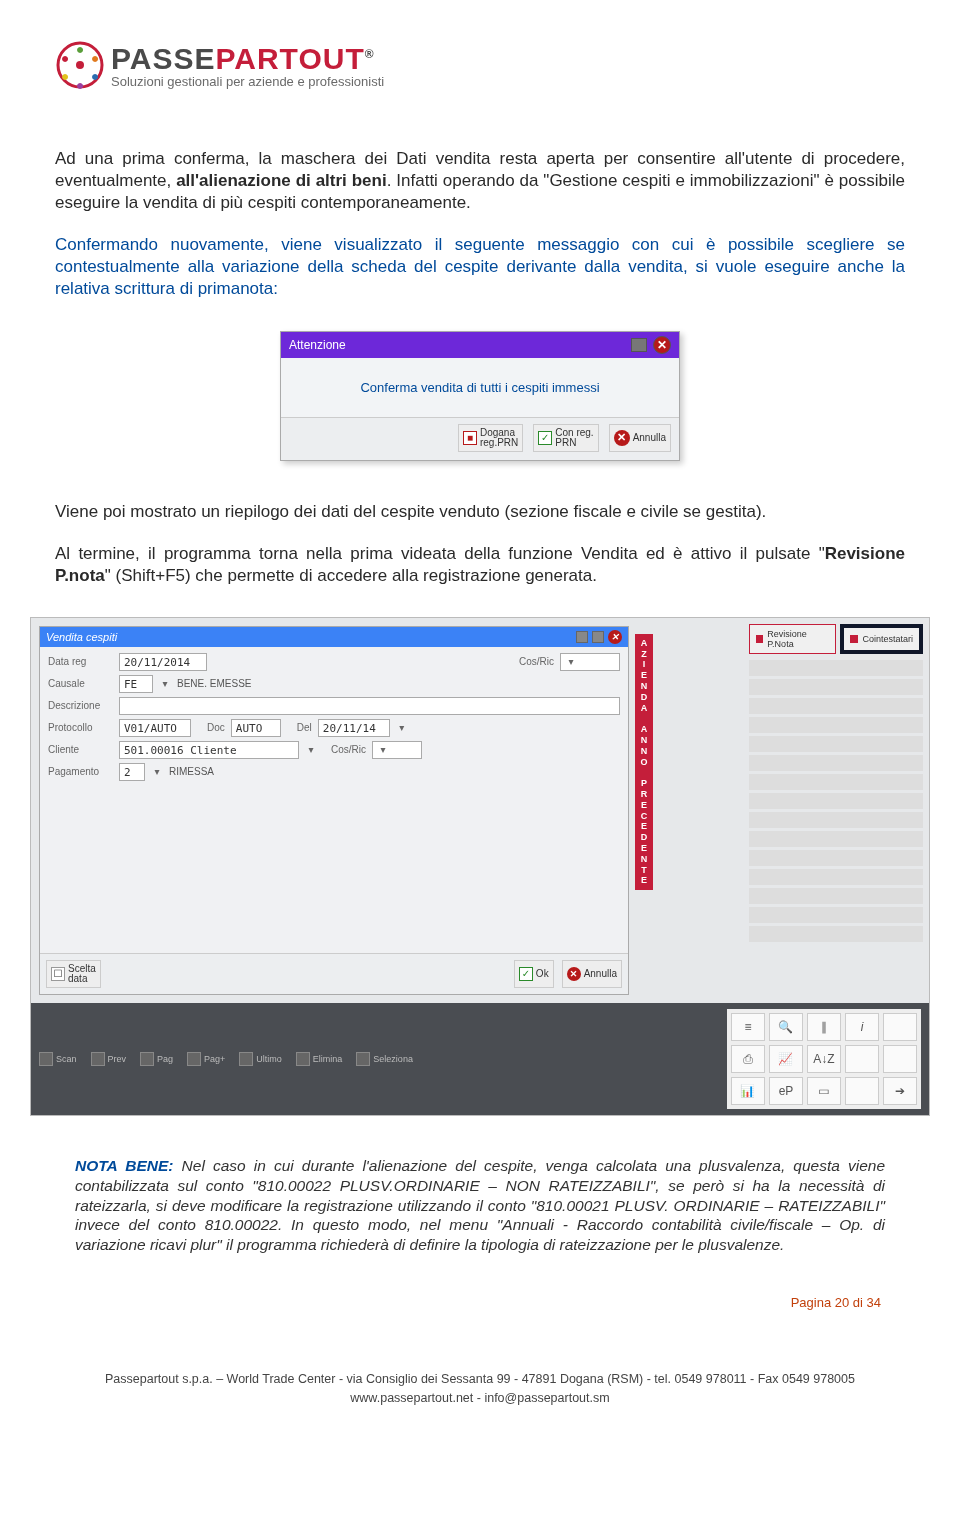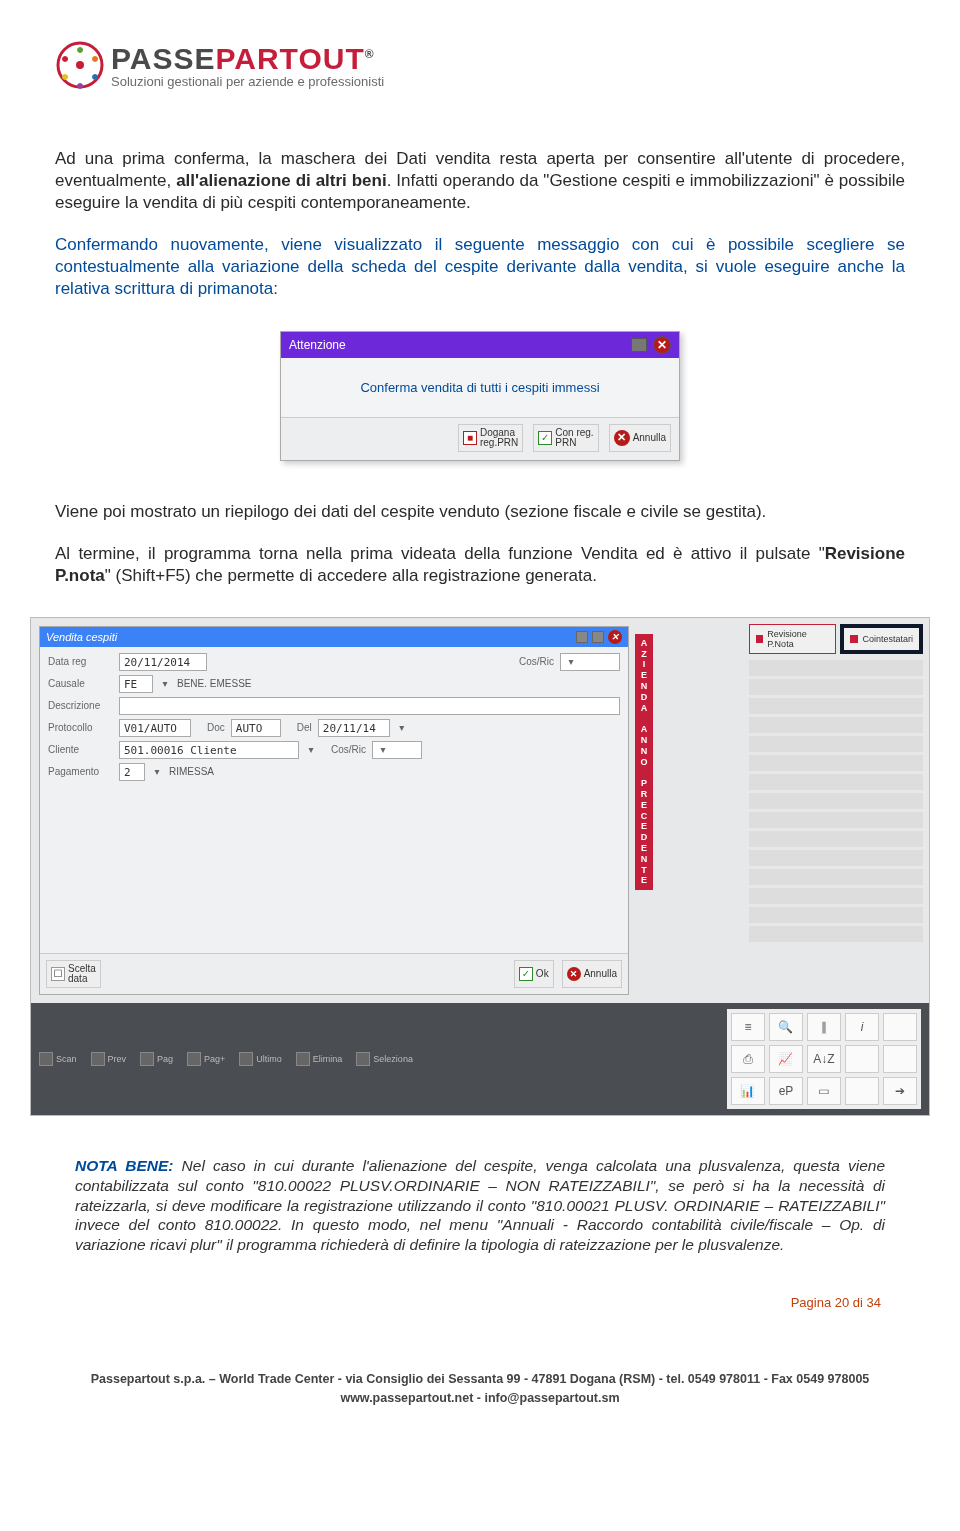--- a/index.html
+++ b/index.html
@@ -96,21 +96,21 @@
   .bb-ico { width:14px; height:14px; background:#666; border:1px solid #888;}
   .bb-right {
     display:grid; grid-template-columns: repeat(5, 34px); grid-auto-rows:28px;
     gap:4px; background:#eee; padding:4px;
   }
   .tool { background:#fafafa; border:1px solid #ccc; display:flex; align-items:center; justify-content:center; font-size:12px; color:#555;}
 
   .nota { font-size: 15.5px; font-style: italic; color:#333; text-align: justify; padding: 0 20px; line-height:1.28; margin-top:40px;}
   .nota b.nb { color: #004a9a; font-weight:700; }
 
-  .page-footer { text-align:center; font-size:12.5px; color:#444; margin-top:60px; line-height:1.5;font-weight:bold;}
+  .page-footer { text-align:center; font-size:12.5px; color:#444; margin-top:60px; line-height:1.5;}
   .page-num { text-align:right; font-size:13px; color:#c2410c; margin: 40px 24px 22px 0;}
 </style>
 </head>
 <body>
 
 <div class="page">
 
   <div class="header">
     <div class="logo">
       <svg class="logo-icon" viewBox="0 0 50 50">

